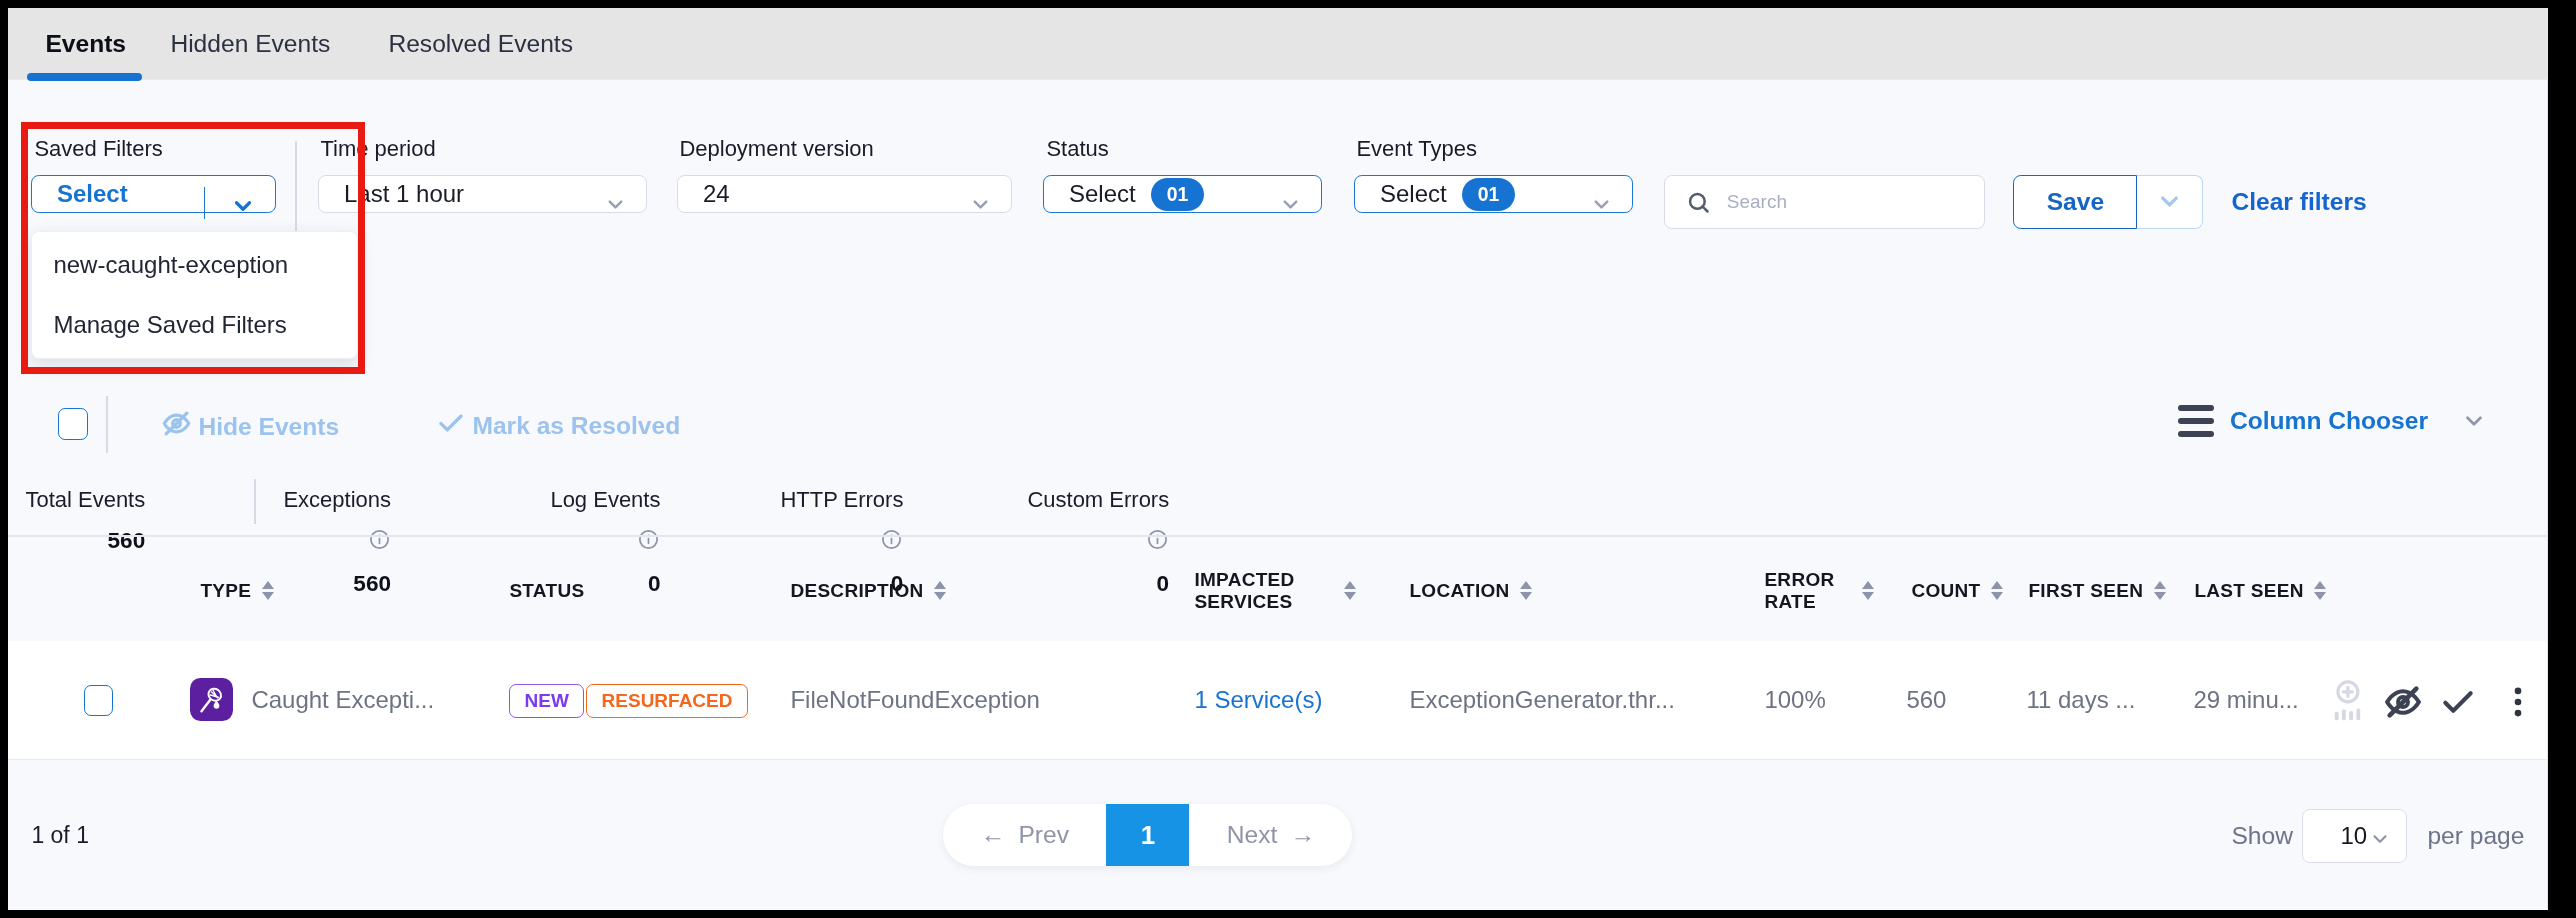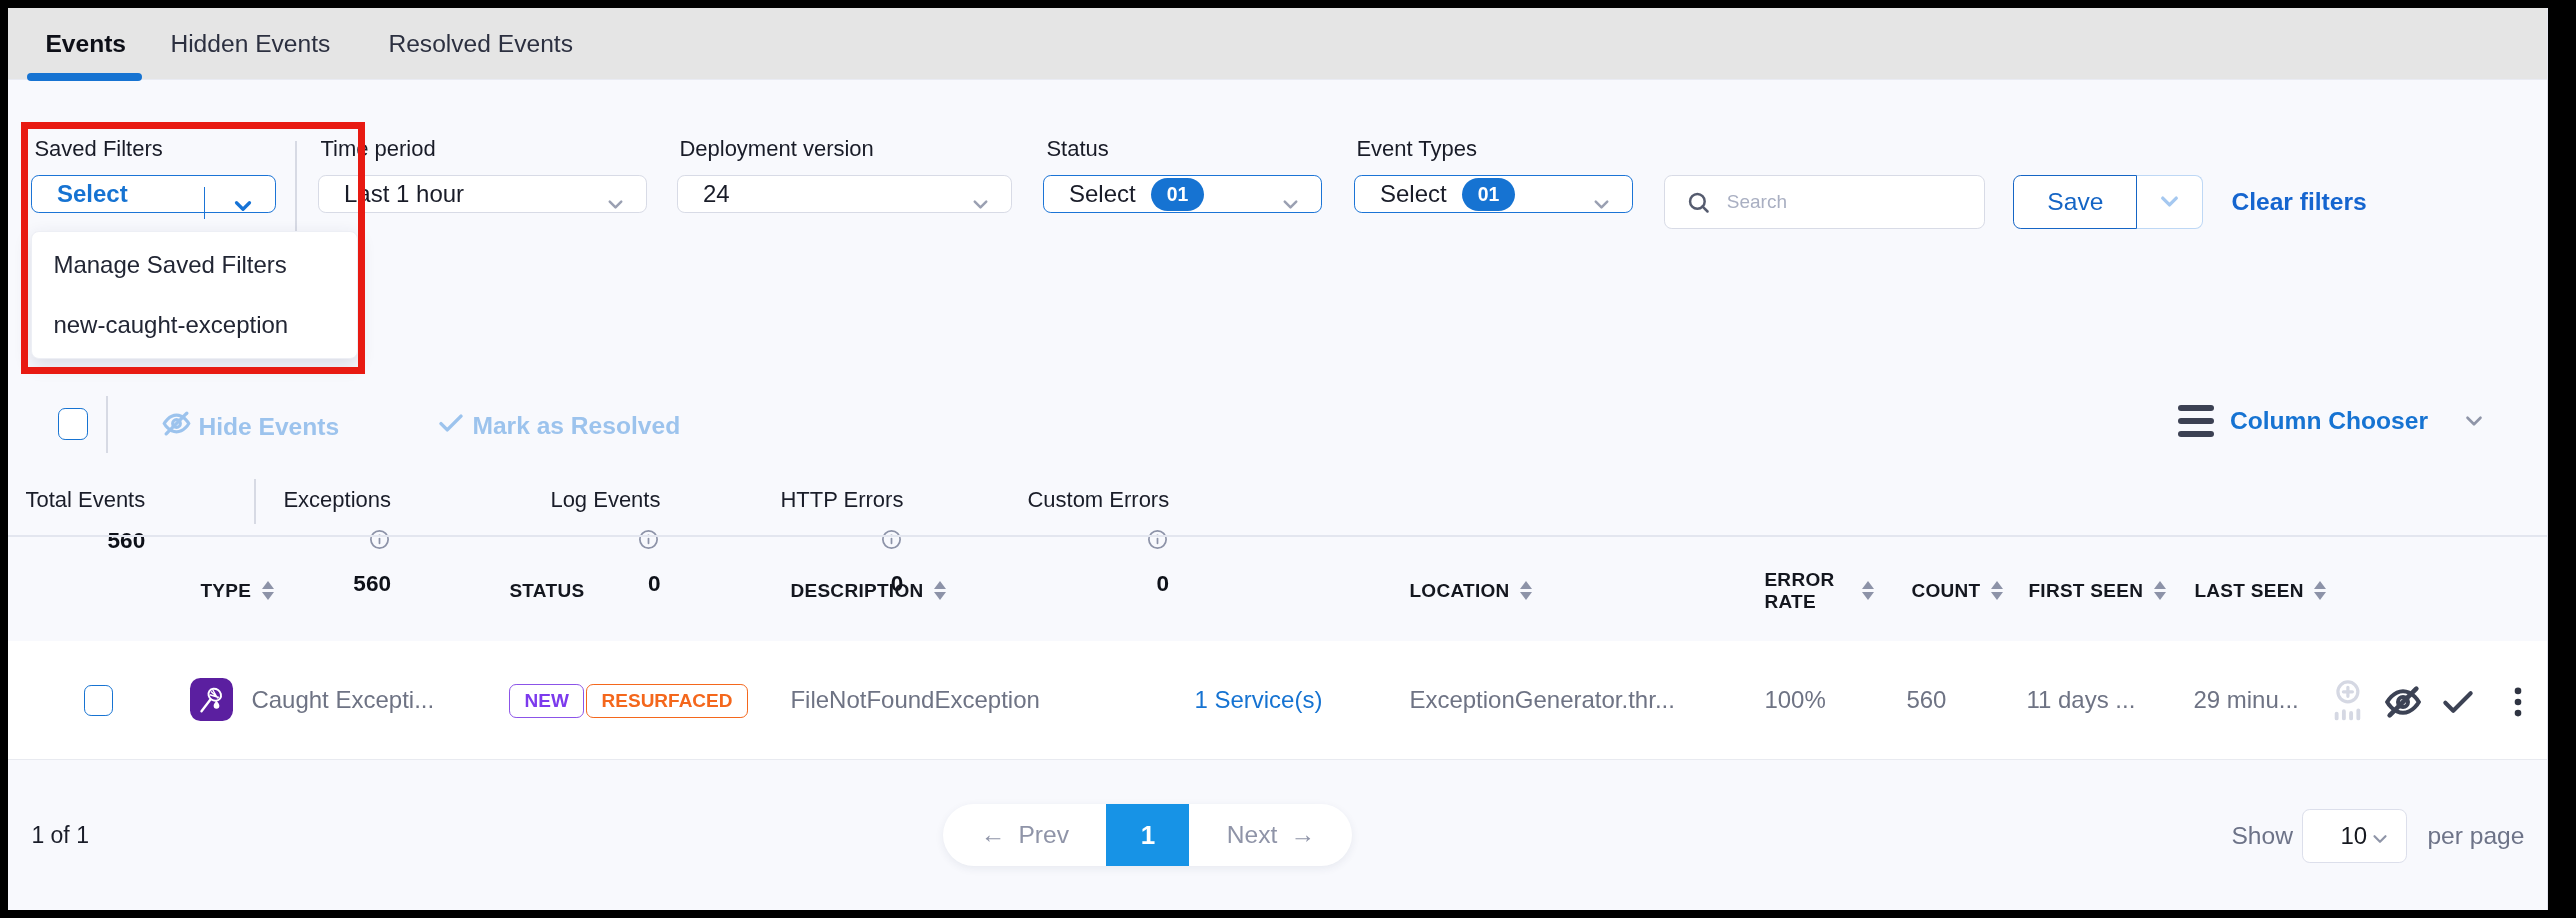--- a/index.html
+++ b/index.html
@@ -51,21 +51,21 @@
   }
   .searchbox input {
     border:none; outline:none; background:transparent;
     font-size:19px; color:#1a1d29; width:233px;
     font-family:"Liberation Sans", sans-serif;
   }
   .searchbox input::placeholder { color:#a9afc2; }
   .save-split { position:absolute; display:flex; }
   .save-main {
     width:124px; height:54px; border:1.9px solid #1565c5; border-radius:7.8px 0 0 7.8px;
-    background:#fff; color:#1565c5; font-weight:normal; font-size:24.6px;
+    background:#fff; color:#1565c5; font-weight:bold; font-size:24.6px;
     display:flex; align-items:center; justify-content:center; cursor:pointer;
   }
   .save-caret {
     width:66px; height:54px; border:1.9px solid #bed8f5; border-left:none;
     border-radius:0 7.8px 7.8px 0; background:#fff;
     display:flex; align-items:center; justify-content:center; cursor:pointer;
   }
   .clear-link { position:absolute; font-size:24.6px; font-weight:bold; color:#1565cf; cursor:pointer; }
   
   .dropdown {
@@ -230,22 +230,22 @@
         <svg width="27" height="27" viewBox="0 0 24 24" fill="none">
             <path d="M6 9l6 6 6-6" stroke="#a5c8f0" stroke-width="3" stroke-linecap="round" stroke-linejoin="round"></path>
           </svg>
       </span>
     </div>
   </div>
 
   <div class="clear-link" style="left:2223px; top:180px">Clear filters</div>
 
   <div class="dropdown">
+    <div class="item">new-caught-exception</div>
     <div class="item">Manage Saved Filters</div>
-    <div class="item">new-caught-exception</div>
   </div>
 
   <div class="highlight-box"></div>
 
   <div class="checkbox" style="left:50px; top:400px"></div>
   <div class="vdivider" style="left:98px; top:388px; height:57px"></div>
 
   <div class="bulk-btn" style="left:153px; top:400px">
     <span>
       <svg width="31" height="31" viewBox="0 0 24 24" fill="none">
@@ -342,20 +342,27 @@
     <span class="sorter">
         <span class="up"></span>
         <span class="dn"></span>
       </span>
   </div>
   <div class="th" style="left:501px">
     <span class="lbl">STATUS</span>
   </div>
   <div class="th" style="left:782px">
     <span class="lbl">DESCRIPTION</span>
+    <span class="sorter">
+        <span class="up"></span>
+        <span class="dn"></span>
+      </span>
+  </div>
+  <div class="th" style="left:1186px">
+    <span class="lbl" style="width:139px">IMPACTED SERVICES</span>
     <span class="sorter">
         <span class="up"></span>
         <span class="dn"></span>
       </span>
   </div>
   <div class="th" style="left:1401px">
     <span class="lbl">LOCATION</span>
     <span class="sorter">
         <span class="up"></span>
         <span class="dn"></span>

